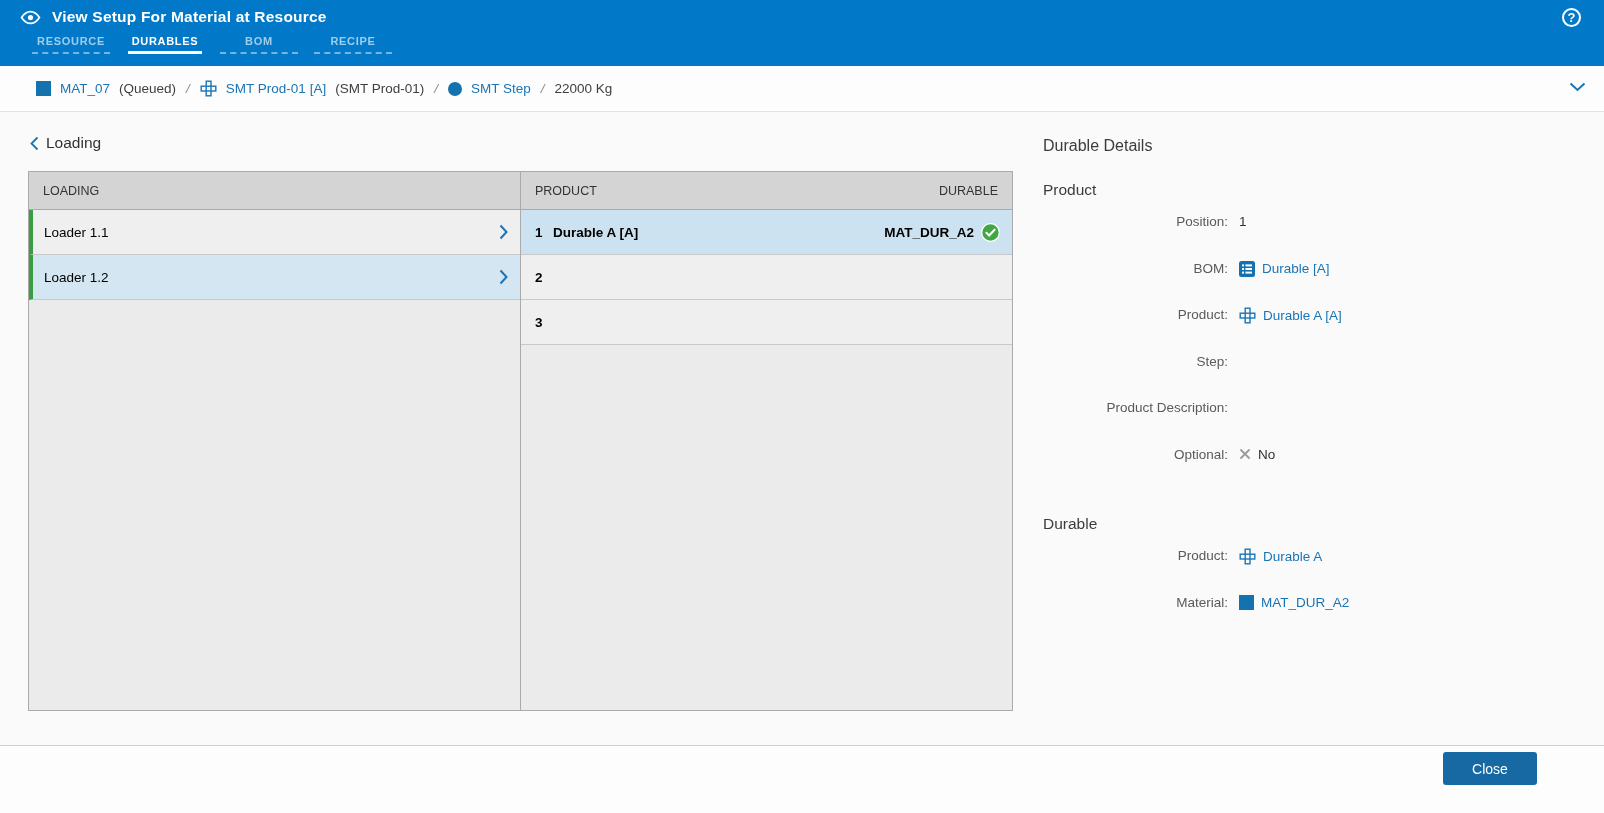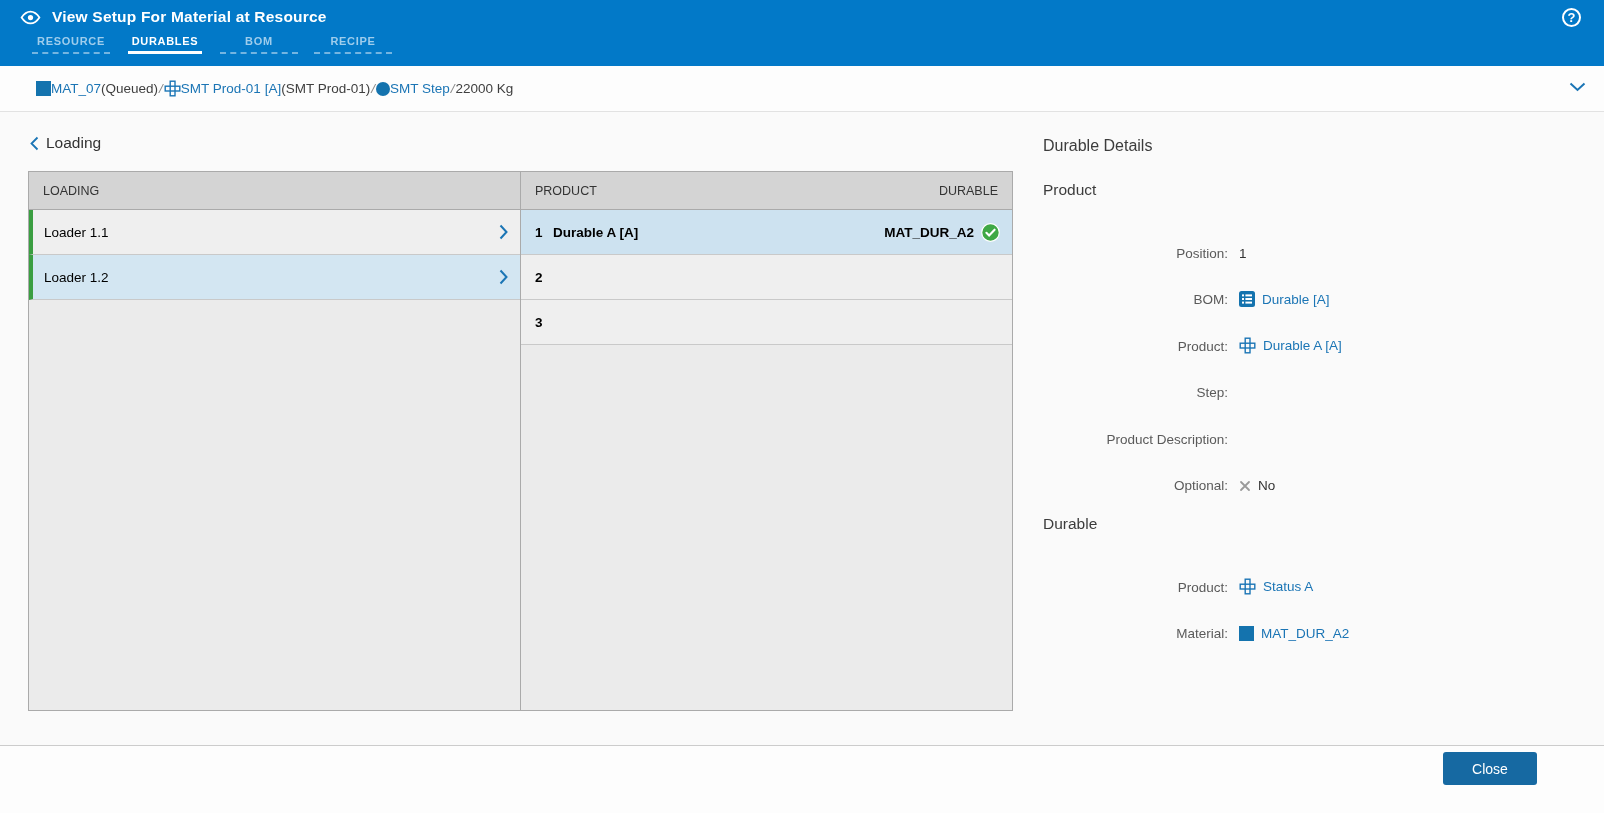--- a/index.html
+++ b/index.html
@@ -26,21 +26,21 @@
   }
   .tab::after { content:""; position:absolute; left:8px; right:8px; bottom:0;
     border-bottom:2px dashed rgba(255,255,255,0.45); }
   .tab.active { color:#fff; }
   .tab.active::after { left:10px; right:10px; border-bottom:3px solid #fff; }
 
   
   .breadcrumb-bar {
     position:absolute; top:66px; left:0; right:0; height:46px;
     background:#fdfdfd; border-bottom:1px solid #e2e2e2;
-    display:flex; align-items:center; padding-left:36px; font-size:13.5px;
+    display:flex; align-items:center; gap:9px; padding-left:36px; font-size:13.5px;
   }
   .crumb-link { color:#1b75b5; text-decoration:none; cursor:pointer; }
   .crumb-text { color:#3f3f3f; }
   .sep { color:#8a8a8a; font-style:italic; margin:0 1px; }
   .sq-icon { width:15px; height:15px; background:#1473ae; display:inline-block; }
   .circle-icon { width:14px; height:14px; border-radius:50%; background:#1473ae; display:inline-block; }
   .bc-chevron { position:absolute; right:18px; top:16px; cursor:pointer; }
 
   
   .loading-title {
@@ -71,21 +71,21 @@
   .pos { font-weight:700; min-width:10px; }
   .pname { font-weight:700; margin-left:8px; }
   .durable-cell { display:flex; align-items:center; gap:7px; font-weight:700; }
   .tbody-rest { flex:1; background:#ebebeb; }
 
   
   .details { position:absolute; left:1043px; top:137px; width:545px; font-size:13.5px; }
   .details-title { font-size:16px; color:#3c3c3c; margin-bottom:26px; }
   .section-head { font-size:15.5px; color:#3c3c3c; margin-bottom:15px; }
   .section-head.second { margin-top:22px; }
-  .field { display:flex; align-items:flex-end; min-height:46.5px; }
+  .field { display:flex; align-items:flex-start; min-height:46.5px; }
   .flabel { width:196px; text-align:right; color:#5a5a5a; padding-right:11px; flex-shrink:0; }
   .fvalue { display:flex; align-items:center; gap:7px; color:#333; }
   .dlink { color:#1b75b5; text-decoration:none; cursor:pointer; }
 
   
   .footer {
     position:absolute; left:0; right:0; bottom:0; height:68px;
     background:#fdfdfd; border-top:1px solid #ccc;
   }
   .close-btn {
@@ -284,21 +284,21 @@
       <span class="flabel">Product:</span>
       <span class="fvalue">
         <span class="icon">
           <svg width="17" height="17" viewBox="0 0 17 17">
               <g fill="none" stroke="#1b75b5" stroke-width="1.4">
                 <rect x="1.2" y="6.2" width="14.6" height="4.8"></rect>
                 <rect x="6.2" y="1.2" width="4.8" height="14.6"></rect>
               </g>
             </svg>
         </span>
-        <a class="dlink">Status A</a>
+        <a class="dlink">Durable A</a>
       </span>
     </div>
 
     <div class="field">
       <span class="flabel">Material:</span>
       <span class="fvalue">
         <span class="sq-icon"></span>
         <a class="dlink">MAT_DUR_A2</a>
       </span>
     </div>

